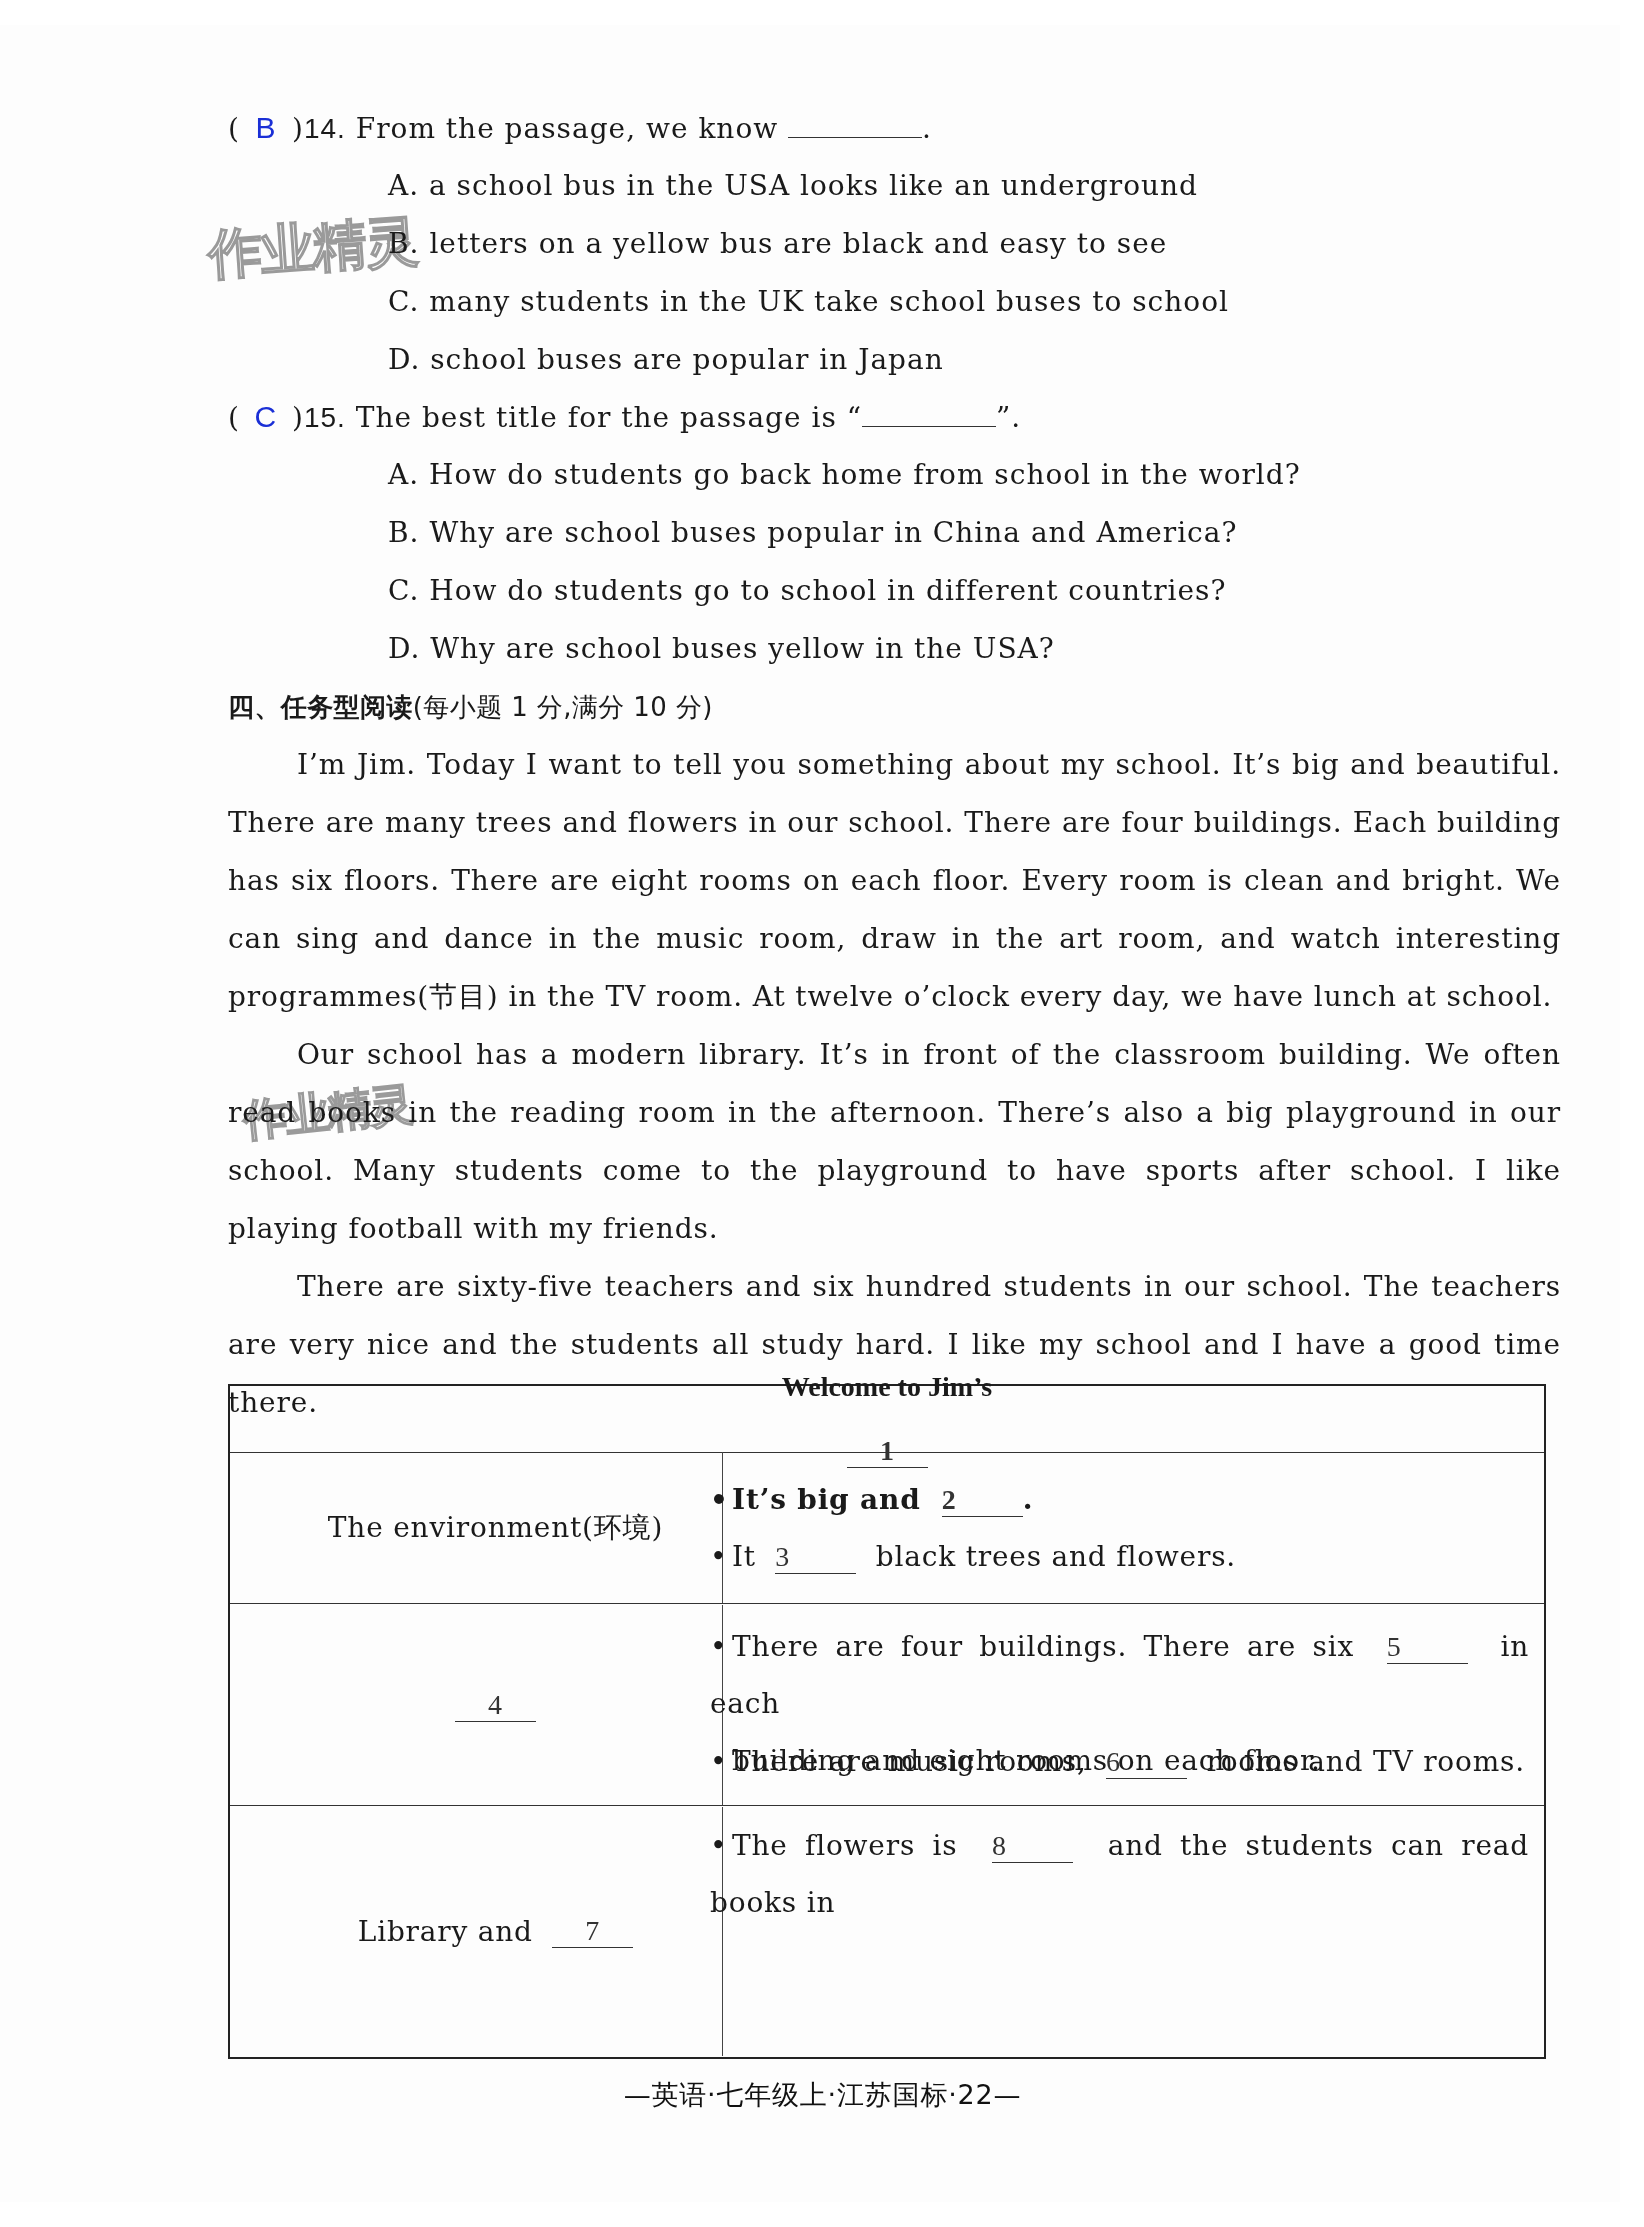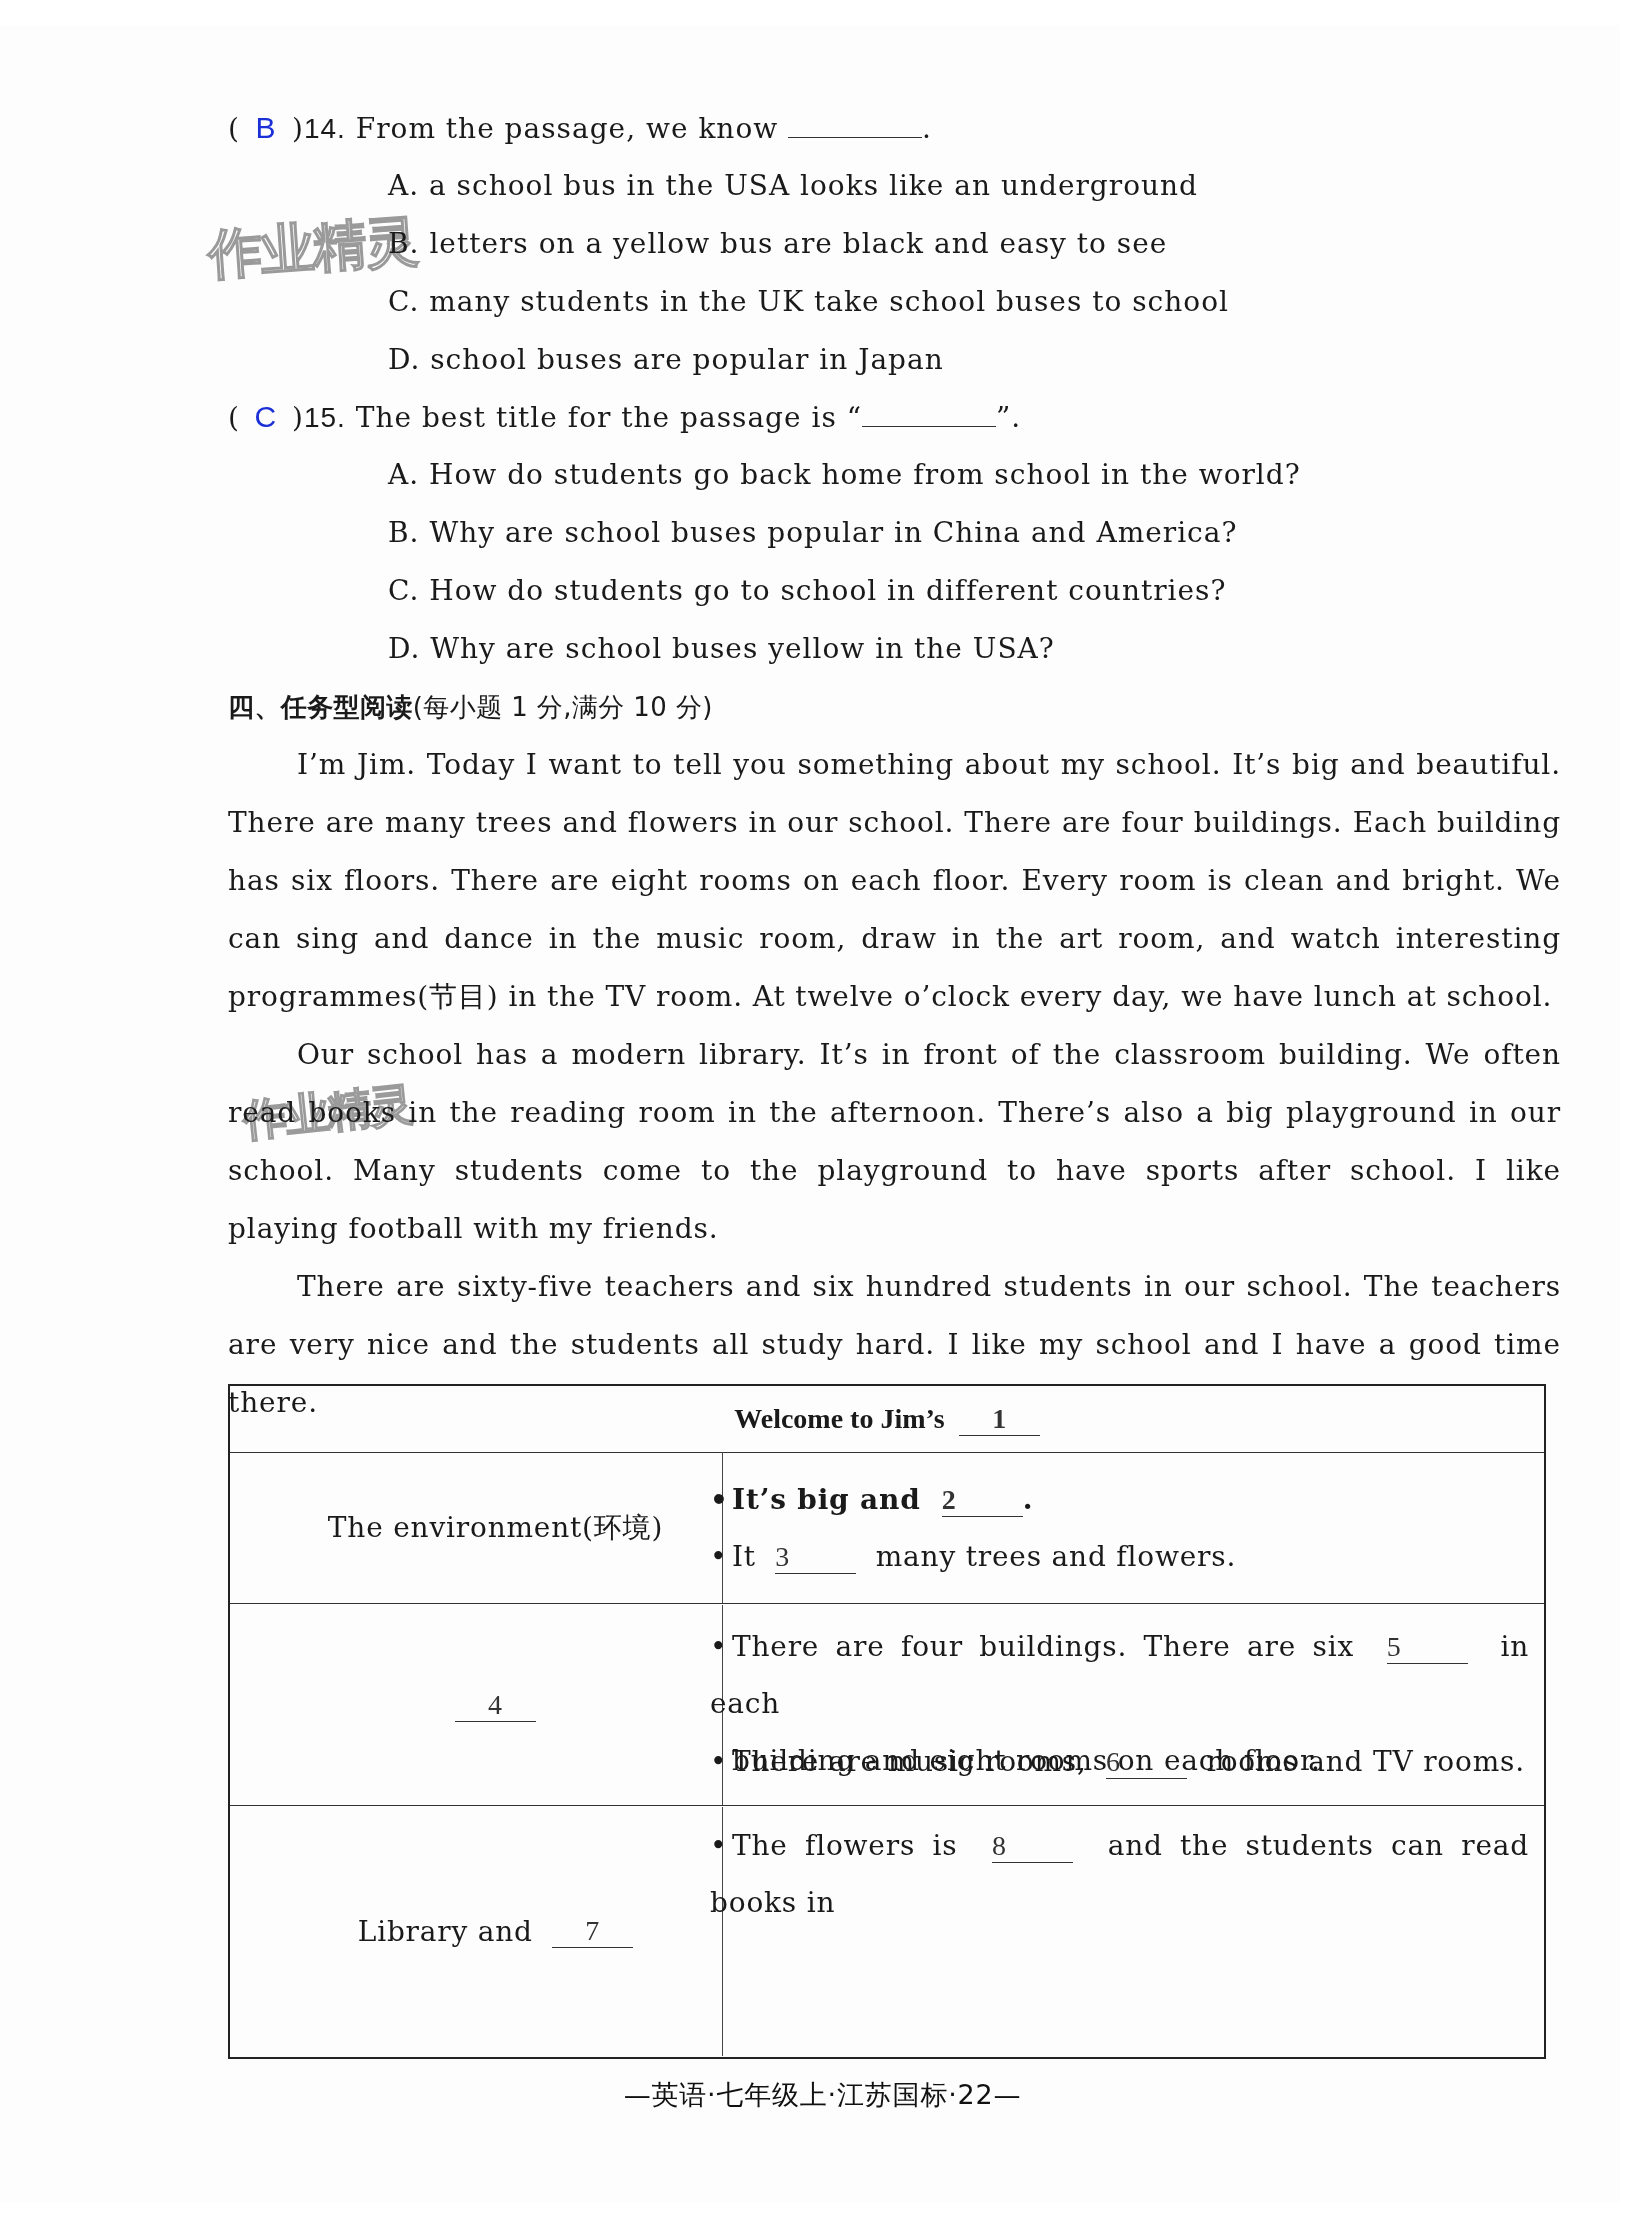--- a/index.html
+++ b/index.html
@@ -41,21 +41,21 @@
 
   
   .tbl {
     position: absolute; left: 228px; top: 1384px; width: 1318px; height: 675px;
     border: 2.5px solid #222; box-sizing: border-box;
   }
   .tbl-header {
     position: absolute; left: 0; top: 0; right: 0; height: 66px;
     border-bottom: 1.7px solid #333;
     display: flex; align-items: center; justify-content: center;
-    font-family: "Liberation Serif", serif; font-weight: bold; font-size: 28px;
+    font-family: "Liberation Serif", serif; font-weight: bold; font-size: 28px; flex-direction: column;
   }
   .row { position: absolute; left: 0; right: 0; border-bottom: 1.7px solid #333; }
   .row.last { border-bottom: none; }
   .cell-left {
     position: absolute; left: 0; top: 0; bottom: 0; width: 453px;
     border-right: 1.7px solid #444; display: flex; align-items: center; justify-content: center;
     font-size: 28px; letter-spacing: 0.8px; padding-left: 39px;
   }
   .cell-right { position: absolute; left: 455px; right: 0; top: 0; bottom: 0; }
   .bullet {
@@ -116,21 +116,21 @@
 
   <div class="row" style="top:66px; height:151px;">
     <div class="cell-left">
       <span>The environment(环境)</span>
     </div>
     <div class="cell-right">
       <div class="bullet" style="top:18.5px;font-weight:bold;">
         <span class="dot">•</span><span>It’s big and</span>&nbsp;&nbsp;<span class="fill">2</span><span>.</span>
       </div>
       <div class="bullet" style="top:76px;">
-        <span class="dot">•</span><span>It</span>&nbsp;&nbsp;<span class="fill">3</span>&nbsp;&nbsp;<span>many trees and flowers.</span>
+        <span class="dot">•</span><span>It</span>&nbsp;&nbsp;<span class="fill">3</span>&nbsp;&nbsp;<span>black trees and flowers.</span>
       </div>
     </div>
   </div>
 
   <div class="row" style="top:219px; height:200px;">
     <div class="cell-left">
       <span class="fill">4</span>
     </div>
     <div class="cell-right">
       <div class="bullet" style="top:13.4px;">

